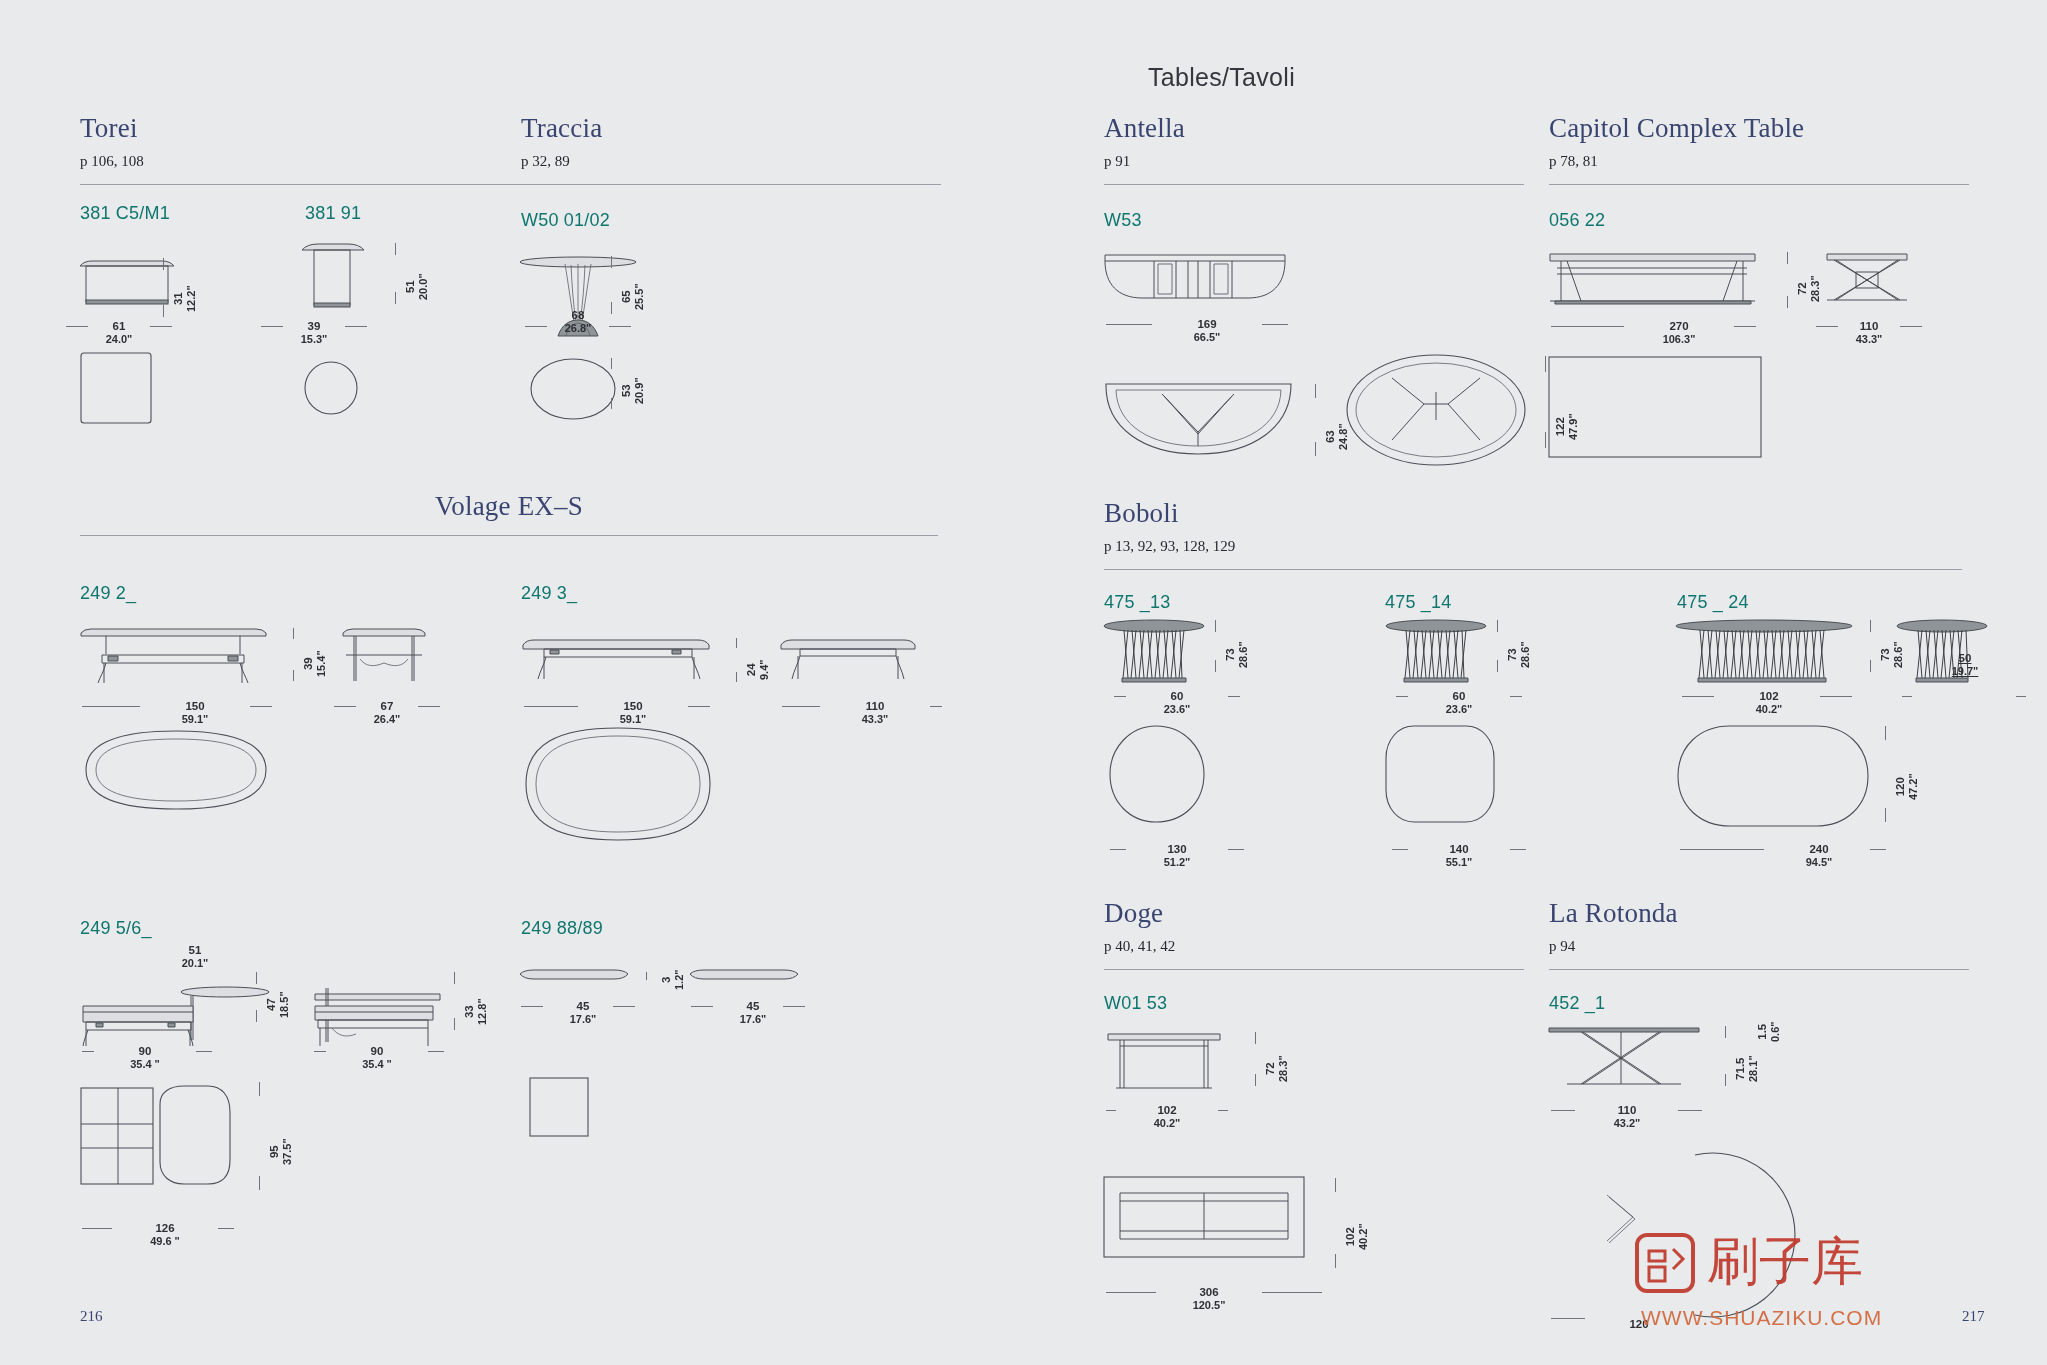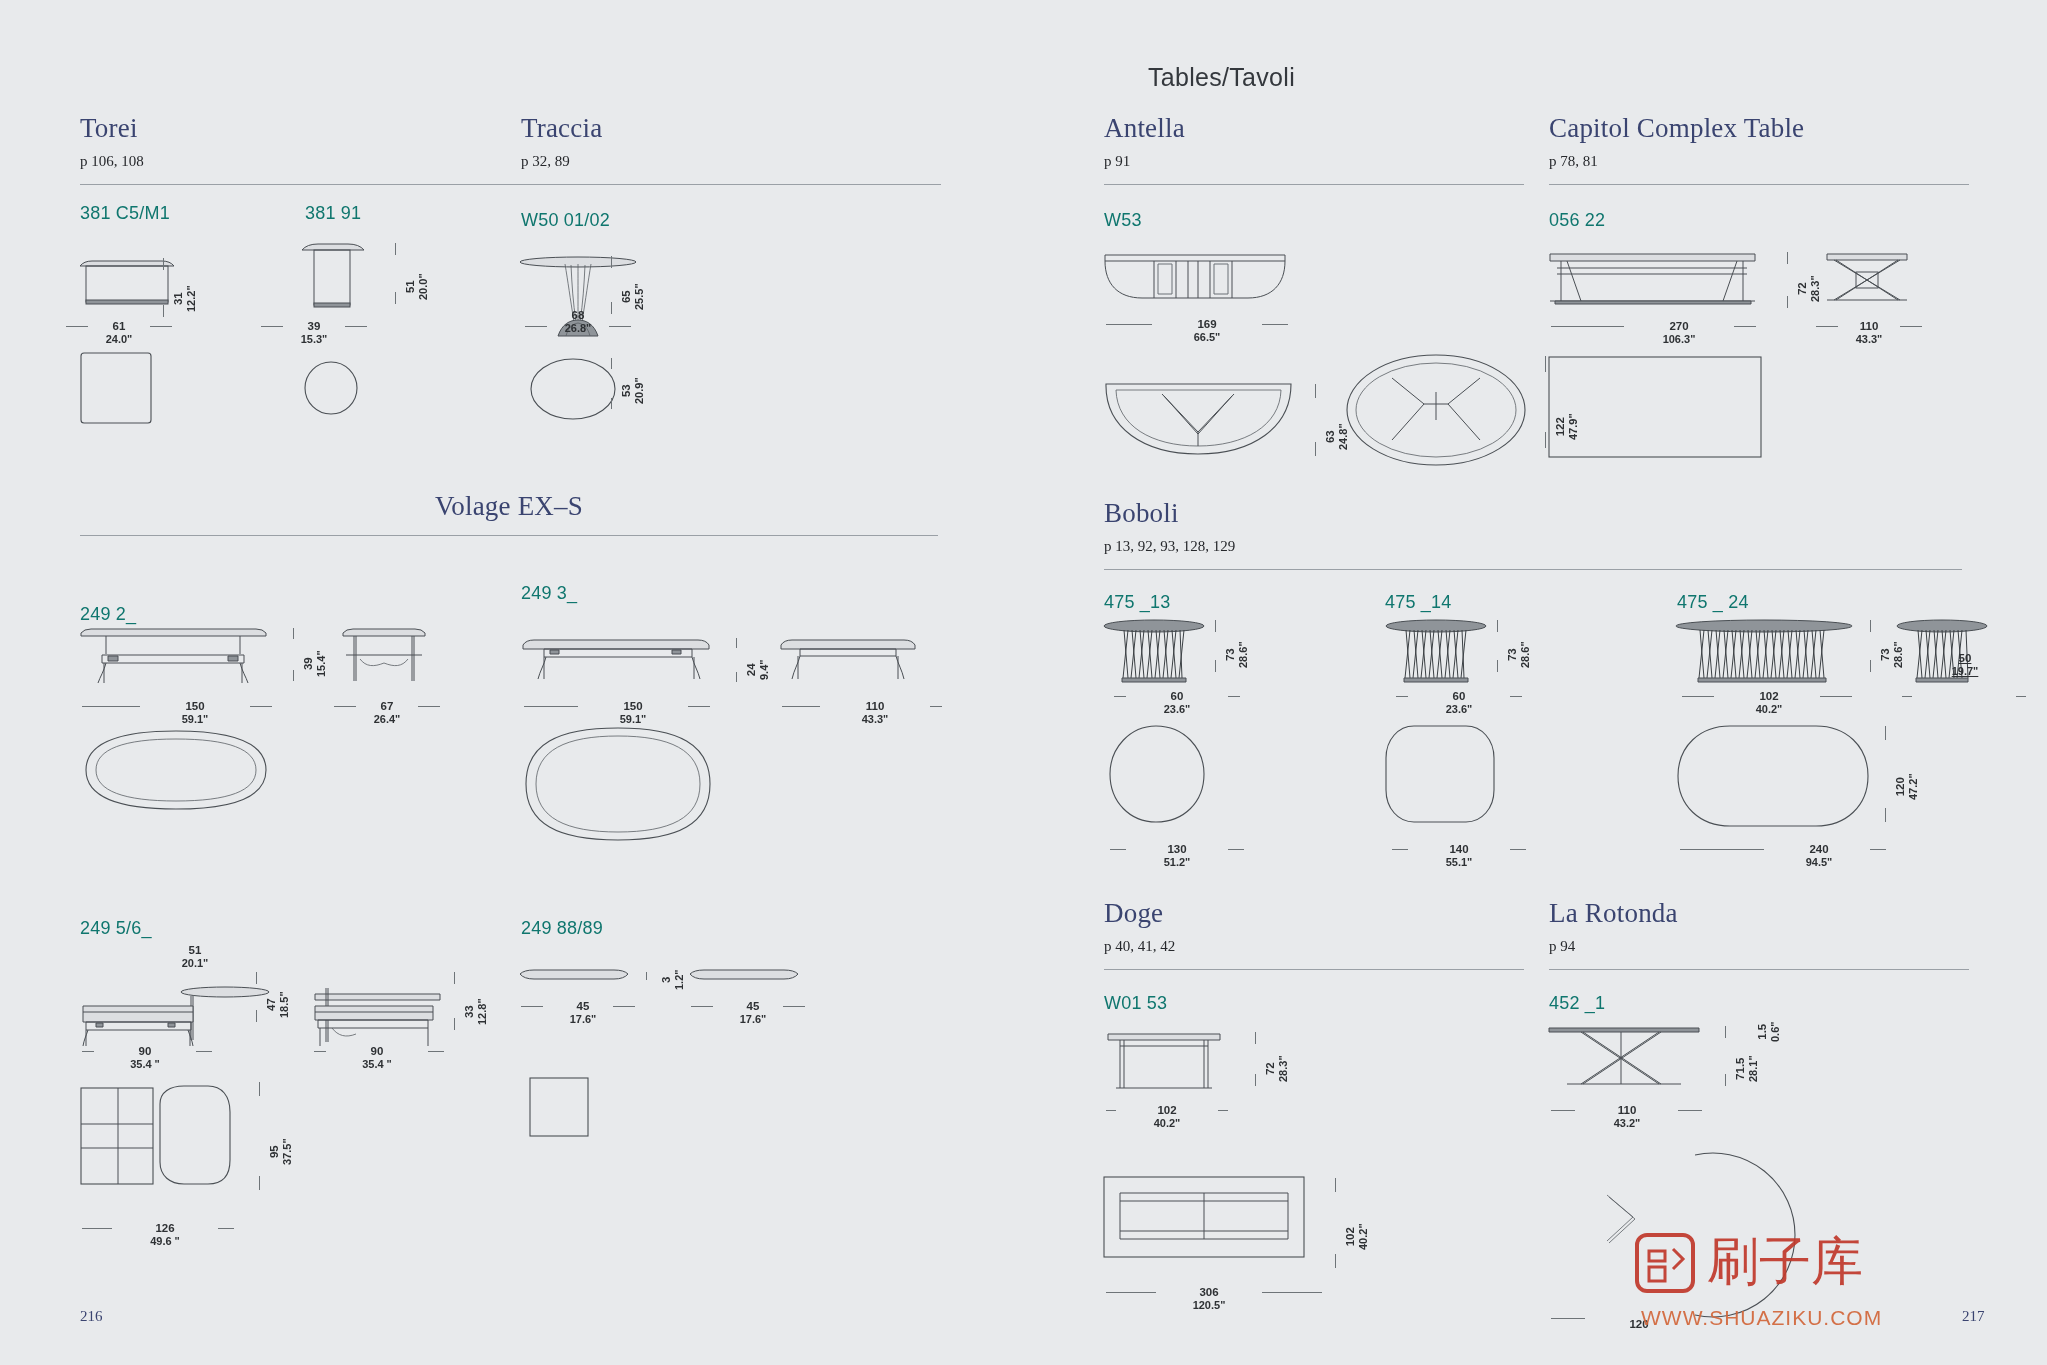--- a/index.html
+++ b/index.html
@@ -168,21 +168,21 @@
       <i>20.9"</i>
     </div>
     <div class="vline" style="left:611px;top:358px;height:11px;"></div>
     <div class="vline" style="left:611px;top:398px;height:11px;"></div>
 
     <div class="section-head" style="left:80px;top:493px;width:858px;text-align:center;">
       <div class="fam-title">Volage EX–S</div>
       <div class="rule"></div>
     </div>
 
-    <div class="code" style="left:80px;top:583px;margin-top:21px;">249 2_</div>
+    <div class="code" style="left:80px;top:583px;">249 2_</div>
     <div class="code" style="left:521px;top:583px;">249 3_</div>
 
     <svg style="position:absolute;left:78px;top:625px;" width="195" height="62">
       <path class="fill-top" d="M3,8 q3,-4 10,-4 h165 q7,0 10,4 v3 h-185 z"></path>
       <path class="ln" d="M28,11 v18 M162,11 v18"></path>
       <path class="ln" d="M24,30 h142 v8 h-142 z"></path>
       <path class="fill-dk" d="M30,31 h10 v5 h-10z M150,31 h10 v5 h-10z"></path>
       <path class="ln" d="M28,38 C26,46 22,52 20,58 M162,38 C164,46 168,52 170,58"></path>
       <path class="ln" d="M26,38 v20 M164,38 v20"></path>
     </svg>

